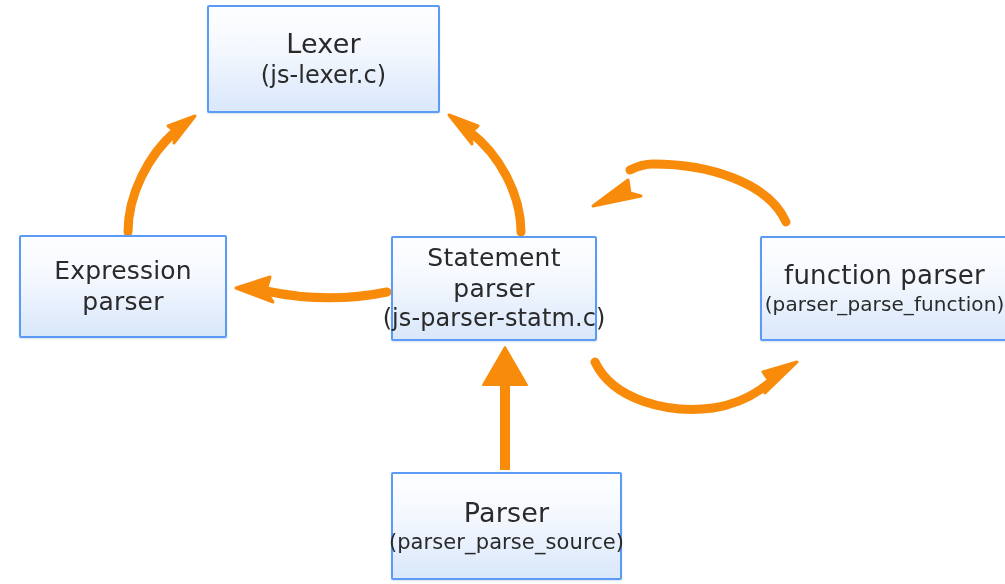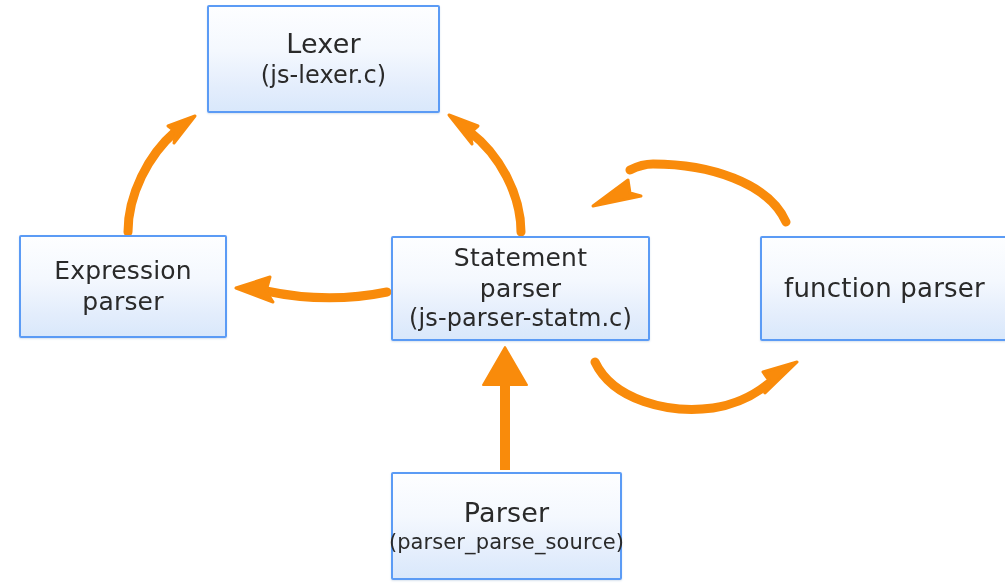--- a/index.html
+++ b/index.html
@@ -55,21 +55,21 @@
   }
   .node-sub {
     font-size: 24px;
     letter-spacing: 0.1px;
     white-space: nowrap;
   }
 
   
   #node-lexer            { left: 199px; top: 5px;   width: 233px; height: 108px; }
   #node-expression-parser{ left: 11px;  top: 235px; width: 208px; height: 103px; }
-  #node-statement-parser { left: 383px; top: 236px; width: 259px; height: 105px; text-align: center; }
+  #node-statement-parser { left: 383px; top: 236px; width: 206px; height: 105px; text-align: center; }
   #node-function-parser  { left: 752px; top: 236px; width: 249px; height: 105px; }
   #node-parser           { left: 383px; top: 472px; width: 231px; height: 108px; }
 
   #node-function-parser .node-title { font-size: 26px; }
   #node-function-parser .node-sub   { font-size: 20px; }
   #node-parser .node-title { font-size: 27px; }
   #node-parser .node-sub   { font-size: 21px; text-align: center; }
   #node-lexer .node-title  { font-size: 27px; }
 </style>
 </head>
@@ -121,20 +121,21 @@
   </div>
 
   <div class="node-box" id="node-statement-parser">
     <div class="node-title">Statement</div>
     <div class="node-title">parser</div>
     <div class="node-sub">(js-parser-statm.c)</div>
   </div>
 
   <div class="node-box" id="node-function-parser">
     <div class="node-title">function parser</div>
+    <div class="node-sub">(parser_parse_function)</div>
   </div>
 
   <div class="node-box" id="node-parser">
     <div class="node-title">Parser</div>
     <div class="node-sub">(parser_parse_source)</div>
   </div>
 
 </div>
 
 </body></html>

